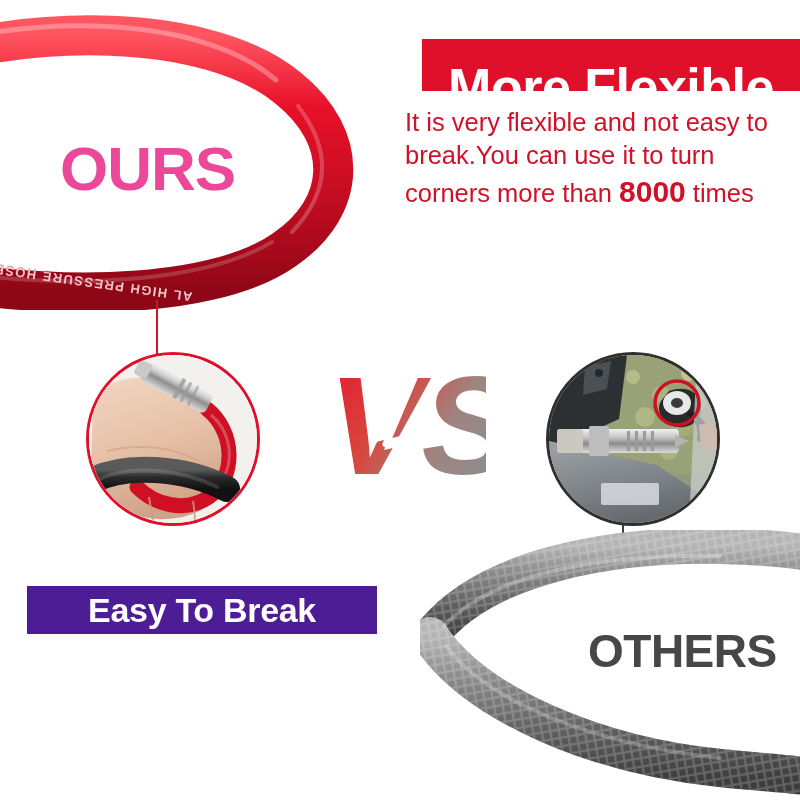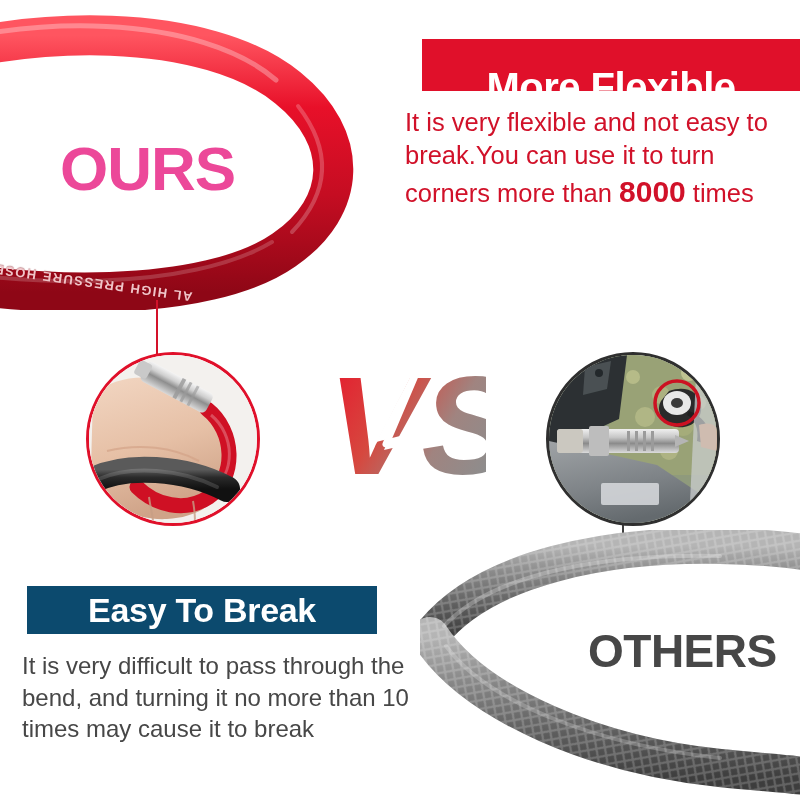--- a/index.html
+++ b/index.html
@@ -57,21 +57,21 @@
     top: 39px;
     width: 378px;
     height: 52px;
     background: #e0102a;
     display: flex;
     align-items: center;
     justify-content: center;
   }
   .flex-banner-text {
     color: #ffffff;
-    font-size: 40px;
+    font-size: 52px;
     font-weight: bold;
     line-height: 1;
     letter-spacing: -0.5px;
     margin-top: 44px;
   }
   .flex-body {
     position: absolute;
     left: 405px;
     top: 106px;
     width: 392px;
@@ -131,21 +131,21 @@
   }
   .vs-svg { display: block; width: 100%; height: 100%; }
 
   
   .break-banner {
     position: absolute;
     left: 27px;
     top: 586px;
     width: 350px;
     height: 48px;
-    background: #0c4a6e;
+    background: #4c1d95;
     display: flex;
     align-items: center;
     justify-content: center;
   }
   .break-banner-text {
     color: #ffffff;
     font-size: 34px;
     font-weight: bold;
     line-height: 1;
     letter-spacing: -0.3px;
@@ -329,21 +329,20 @@
       <path d="M150,70 C162,66 168,70 168,78 L168,96 L152,92 Z" fill="#e08a5a"></path>
       <path d="M148,0 L168,0 L168,168 L140,168 Z" fill="#c9ccce" opacity=".75"></path>
       <circle cx="128" cy="48" r="22" fill="none" stroke="#cc1122" stroke-width="3.5"></circle>
     </svg>
   </div>
 
   <div class="break-banner">
     <span class="break-banner-text">Easy To Break</span>
   </div>
 
-  <div class="break-body">It is very difficult to pass through the bend, and turning it no more than 10 times may cause it to break</div>
 
   <div class="hose-gray-wrap">
     <svg class="hose-gray-svg" viewBox="0 0 400 270" preserveAspectRatio="none" aria-hidden="true">
       <defs>
         <linearGradient id="grayTube" x1="0" y1="0" x2="0" y2="1">
           <stop offset="0%" stop-color="#b5b5b5"></stop>
           <stop offset="30%" stop-color="#8a8a8a"></stop>
           <stop offset="65%" stop-color="#616161"></stop>
           <stop offset="100%" stop-color="#3d3d3d"></stop>
         </linearGradient>

